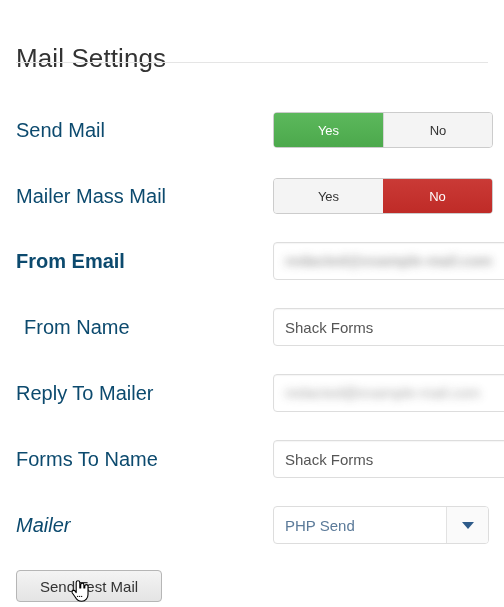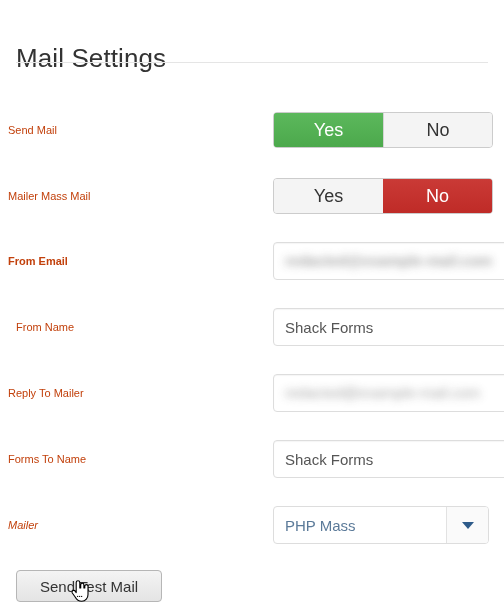--- a/index.html
+++ b/index.html
@@ -47,24 +47,24 @@
 
   
   .row {
     position: absolute;
     left: 0;
     width: 504px;
     height: 66px;
   }
   .row-label {
     position: absolute;
-    left: 8px;
+    left: 16px;
     top: 0;
-    font-size: 11px;
-    color: #c2410c;
+    font-size: 20px;
+    color: #0c4a6e;
     white-space: nowrap;
     line-height: 20px;
   }
   .row-control {
     position: absolute;
     left: 273px;
     top: 0;
   }
 
   
@@ -75,21 +75,21 @@
     border-radius: 4px;
     overflow: hidden;
     border: 1px solid #cccccc;
     background: #f5f5f5;
   }
   .btn-seg {
     flex: 1 1 50%;
     display: flex;
     align-items: center;
     justify-content: center;
-    font-size: 18px;
+    font-size: 13px;
     line-height: 1;
     color: #333333;
     background: #f4f4f4;
     border: 0;
     font-family: "Liberation Sans", sans-serif;
     cursor: pointer;
     user-select: none;
   }
   .btn-seg.sep-left { border-left: 1px solid #d4d4d4; }
   .btn-seg.active-yes {
@@ -265,21 +265,21 @@
     <div class="row-label" style="top:9px;">Forms To Name</div>
     <div class="row-control">
       <input class="text-input" type="text" value="Shack Forms" style="">
     </div>
   </div>
 
   <div class="row" style="top:506px;">
     <div class="row-label" style="top:9px;font-style:italic;">Mailer</div>
     <div class="row-control">
       <div class="select-wrap">
-        <span class="select-value">PHP Mass</span>
+        <span class="select-value">PHP Send</span>
         <span class="select-arrow-box">
           <span class="caret"></span>
         </span>
       </div>
     </div>
   </div>
 
   <button class="send-test">Send Test Mail</button>
 
   <span class="cursor">

